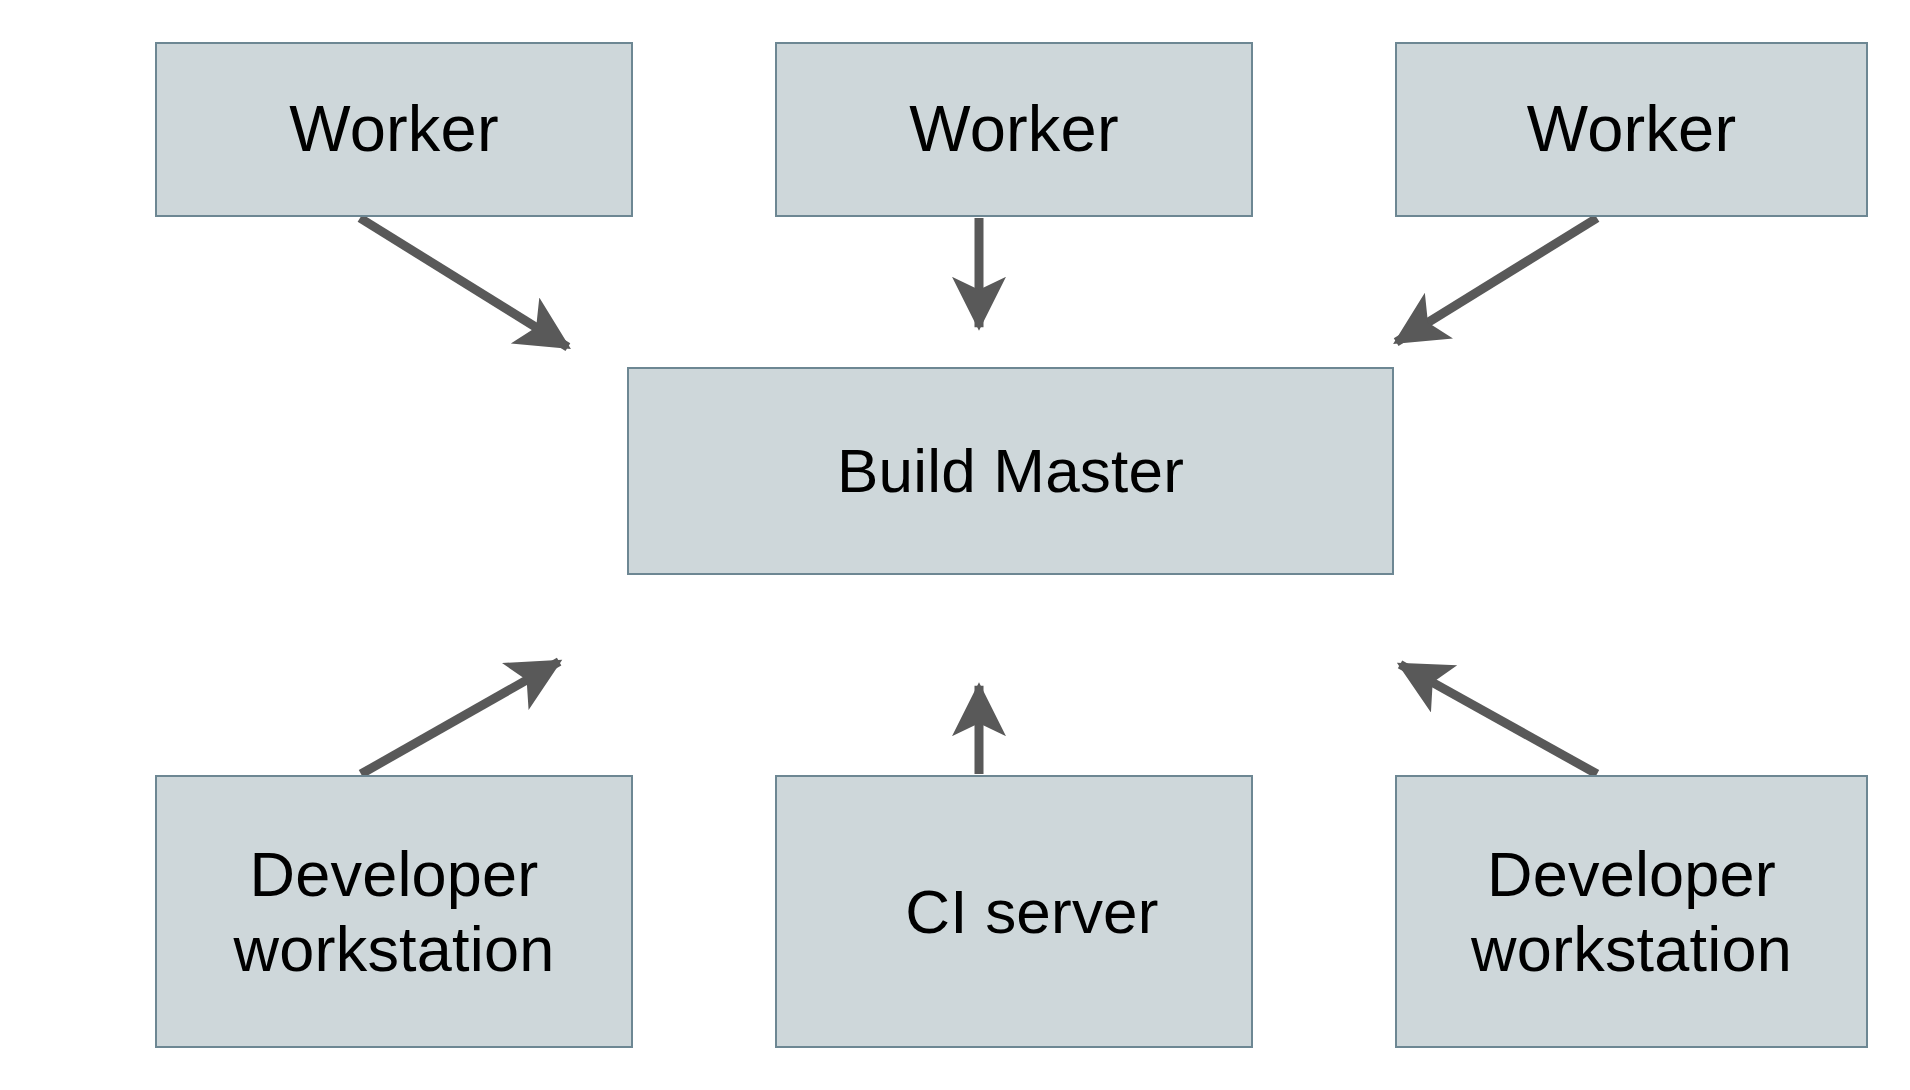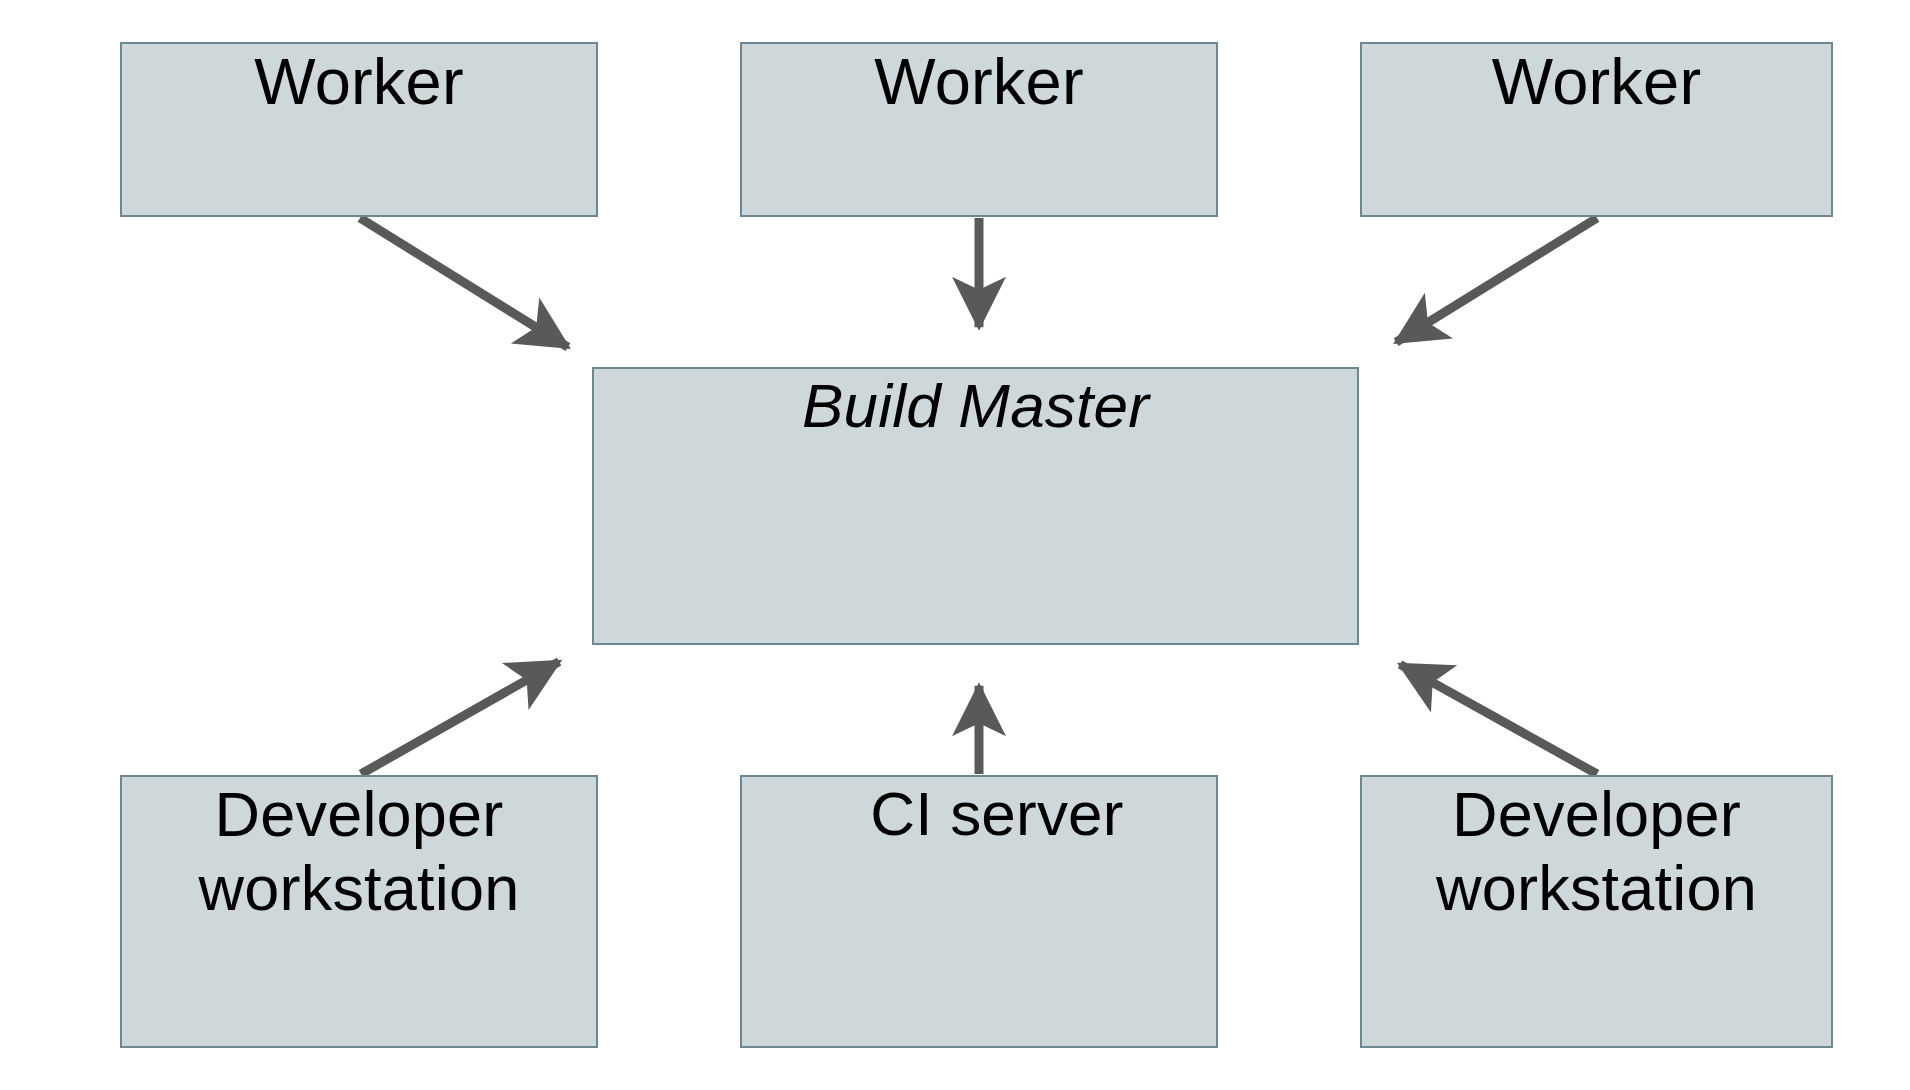--- a/index.html
+++ b/index.html
@@ -22,40 +22,42 @@
     width: 1910px;
     height: 1090px;
     pointer-events: none;
   }
   .node {
     position: absolute;
     box-sizing: border-box;
     background: #ced7da;
     border: 2px solid #6d8793;
     display: flex;
+    align-items: center;
     justify-content: center;
     text-align: center;
+    margin-left: 35px;
   }
   .node-label {
     color: #000000;
     font-weight: 400;
     line-height: 1.18;
     letter-spacing: 0.2px;
     white-space: pre-line;
   }
   
   #node-worker-1 { left: 120px; top: 42px;  width: 478px; height: 175px; }
   #node-worker-2 { left: 740px; top: 42px;  width: 478px; height: 175px; }
   #node-worker-3 { left: 1360px; top: 42px; width: 473px; height: 175px; }
   #node-worker-1 .node-label,
   #node-worker-2 .node-label,
   #node-worker-3 .node-label { font-size: 65px; }
 
   
-  #node-build-master { left: 592px; top: 367px; width: 767px; height: 278px; font-style: italic; }
+  #node-build-master { left: 592px; top: 367px; width: 767px; height: 208px; }
   #node-build-master .node-label { font-size: 62px; }
 
   
   #node-dev-workstation-left  { left: 120px;  top: 775px; width: 478px; height: 273px; }
   #node-ci-server             { left: 740px;  top: 775px; width: 478px; height: 273px; padding-left: 36px; }
   #node-dev-workstation-right { left: 1360px; top: 775px; width: 473px; height: 273px; }
   #node-dev-workstation-left .node-label,
   #node-dev-workstation-right .node-label { font-size: 63px; }
   #node-ci-server .node-label { font-size: 62px; }
 </style>

